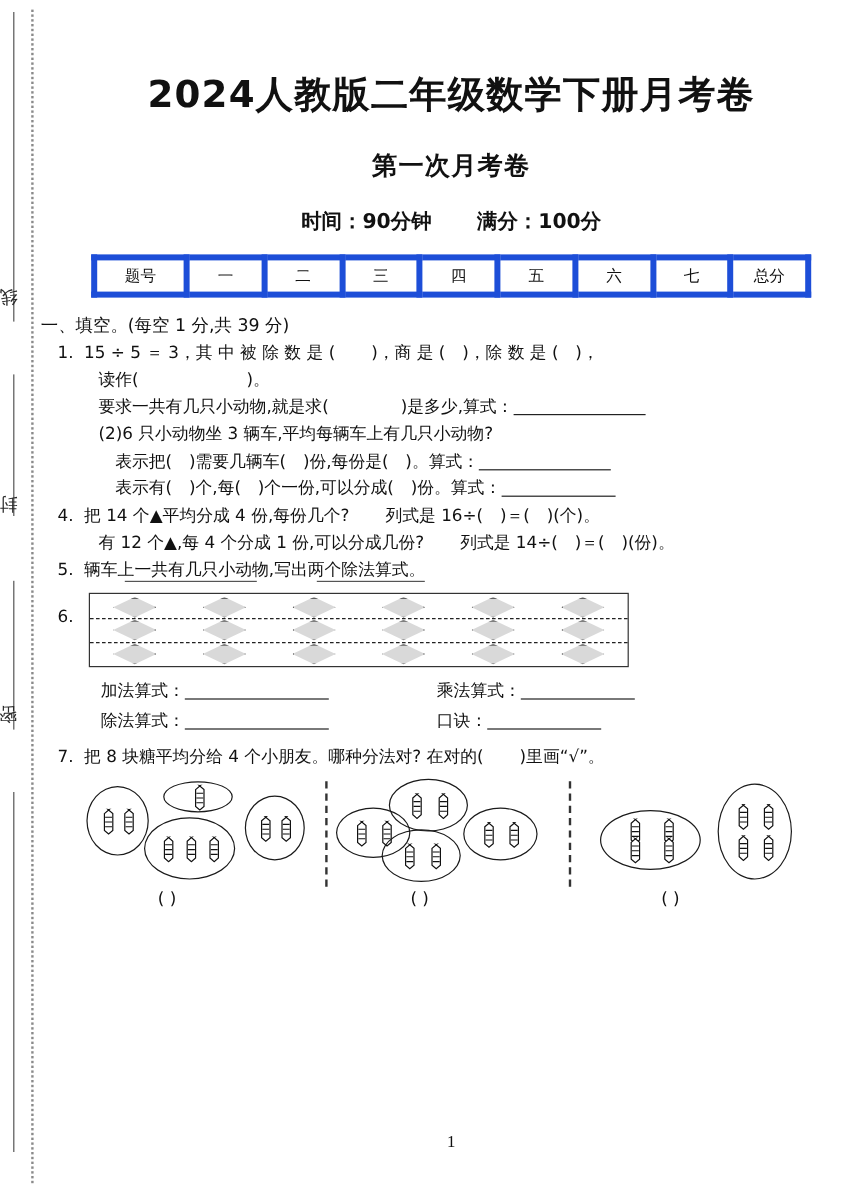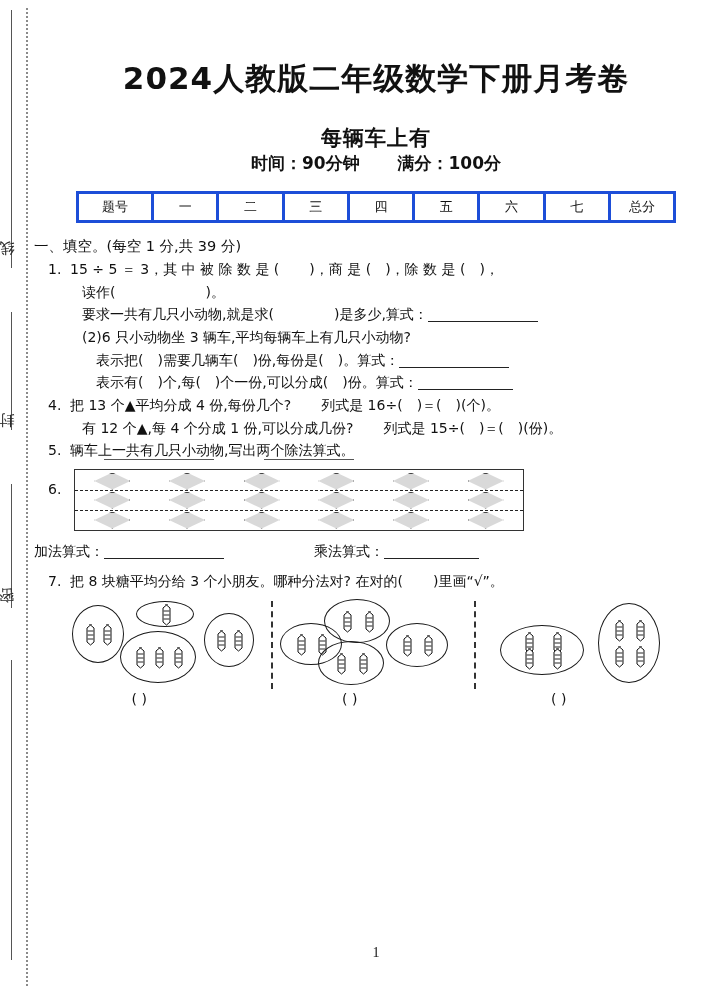--- a/index.html
+++ b/index.html
@@ -67,33 +67,34 @@
     font-size: 21px;
     font-weight: bold;
     margin-top: 24px;
     letter-spacing: 1px;
     font-family: "DejaVu Sans", sans-serif;
   }
   .title-meta {
     text-align: center;
     font-size: 17px;
     font-weight: bold;
+    margin-top: 21px;
     font-family: "DejaVu Sans", sans-serif;
   }
   .title-meta .gap { display: inline-block; width: 26px; }
 
   
   #score-table {
     margin: 16px auto 0 auto;
     border-collapse: collapse;
     width: 600px;
     table-layout: fixed;
   }
   #score-table td {
-    border: 3px solid #1d4ed8;
+    border: 5px solid #1d4ed8;
     height: 24px;
     text-align: center;
     vertical-align: middle;
     font-size: 13px;
     font-family: Liberation Sans, sans-serif;
   }
   #score-table td.hdr-col { width: 70px; }
 
   
   .section-head {
@@ -150,20 +151,21 @@
     transform: rotate(0deg);
     clip-path: polygon(50% 0%, 100% 50%, 50% 100%, 0% 50%);
   }
   .dia-top-blank {
     position: absolute;
     border-bottom: 1.7px solid #555;
     height: 0;
   }
 
   .formula-line {
+    margin-left: 50px;
     font-size: 14px;
     font-family: "DejaVu Sans", sans-serif;
     line-height: 1.8;
   }
 
   
   #candy-area {
     position: relative;
     margin-left: 20px;
     margin-top: 6px;
@@ -211,21 +213,21 @@
   <div class="seal-solid" style="top:312px;height:118px;"></div>
   <div class="seal-char" style="top:440px;">封</div>
   <div class="seal-solid" style="top:484px;height:124px;"></div>
   <div class="seal-char" style="top:616px;">密</div>
   <div class="seal-solid" style="top:660px;height:300px;"></div>
 </div>
 
 <div id="page">
 
   <div class="title-main">2024人教版二年级数学下册月考卷</div>
-  <div class="title-sub">每辆车上有</div>
+  <div class="title-sub">第一次月考卷</div>
   <div class="title-meta">
     <span>时间：90分钟</span>
     <span class="gap"></span>
     <span>满分：100分</span>
   </div>
 
   <table id="score-table">
     <tbody>
         <tr>
       <td class="hdr-col">题号</td>
@@ -252,22 +254,22 @@
     <div><span class="ind2"></span><span>要求一共有几只小动物,就是求(</span><span class="sp-lg"></span><span class="sp-lg"></span><span>)是多少,算式：</span><span class="blank-u w110"></span></div>
 
     <div><span class="ind2"></span><span>(2)6 只小动物坐 3 辆车,平均每辆车上有几只小动物?</span></div>
     <div><span class="ind2"></span><span class="sp"></span><span>表示把(</span><span class="sp"></span><span>)需要几辆车(</span><span class="sp"></span><span>)份,每份是(</span><span class="sp"></span><span>)。算式：</span><span class="blank-u w110"></span></div>
 
     <div><span class="ind2"></span><span class="sp"></span><span>表示有(</span><span class="sp"></span><span>)个,每(</span><span class="sp"></span><span>)个一份,可以分成(</span><span class="sp"></span><span>)份。算式：</span><span class="blank-u w95"></span></div>
   </div>
 
 
   <div class="q">
-    <div><span class="ind1">4.</span><span>把 13 个▲平均分成 4 份,每份几个?</span><span class="sp-lg"></span><span>列式是 16÷(</span><span class="sp"></span><span>)＝(</span><span class="sp"></span><span>)(个)。</span></div>
-    <div><span class="ind2"></span><span>有 12 个▲,每 4 个分成 1 份,可以分成几份?</span><span class="sp-lg"></span><span>列式是 15÷(</span><span class="sp"></span><span>)＝(</span><span class="sp"></span><span>)(份)。</span></div>
+    <div><span class="ind1">4.</span><span>把 14 个▲平均分成 4 份,每份几个?</span><span class="sp-lg"></span><span>列式是 16÷(</span><span class="sp"></span><span>)＝(</span><span class="sp"></span><span>)(个)。</span></div>
+    <div><span class="ind2"></span><span>有 12 个▲,每 4 个分成 1 份,可以分成几份?</span><span class="sp-lg"></span><span>列式是 14÷(</span><span class="sp"></span><span>)＝(</span><span class="sp"></span><span>)(份)。</span></div>
   </div>
 
   <div class="q">
     <span class="ind1">5.</span><span>辆车上一共有几只小动物,写出两个除法算式。</span>
   </div>
 
   <div id="q6-row" style="height:70px;">
     <div id="q6-label">6.</div>
     <div class="dia-top-blank" style="left:56px; top:-10px; width:110px;"></div>
     <div class="dia-top-blank" style="left:216px; top:-10px; width:90px;"></div>
@@ -297,23 +299,26 @@
           <span class="diamond"></span>
           <span class="diamond"></span>
           <span class="diamond"></span>
       </div>
     </div>
   </div>
 
   <div class="formula-line">
     <span>加法算式：</span><span class="blank-u w120"></span><span class="sp-lg"></span><span class="sp-lg"></span><span class="sp-lg"></span><span>乘法算式：</span><span class="blank-u w95"></span>
   </div>
+  <div class="formula-line">
+    <span>除法算式：</span><span class="blank-u w120"></span><span class="sp-lg"></span><span class="sp-lg"></span><span class="sp-lg"></span><span>口诀：</span><span class="blank-u w95"></span>
+  </div>
 
   <div class="q" style="margin-top:6px;">
-    <span class="ind1">7.</span><span>把 8 块糖平均分给 3 个小朋友。哪种分法对? 在对的(</span><span class="sp-lg"></span><span>)里画“√”。</span>
+    <span class="ind1">7.</span><span>把 8 块糖平均分给 4 个小朋友。哪种分法对? 在对的(</span><span class="sp-lg"></span><span>)里画“√”。</span>
   </div>
 
   <div id="candy-area">
       <div class="candy-group" style="left: 0px; width: 215px;">
         <div class="oval" style="left: 18px; top: 6px; width: 52px; height: 58px;">
           <div class="candy" style="left: 12.8333px; top: 18px;">
             <svg width="9" height="22" viewBox="0 0 9 22">
               <path d="M1 4 L4.5 1 L8 4 L8 18 L4.5 21 L1 18 Z" fill="#fff" stroke="#111" stroke-width="1"></path>
               <path d="M1.6 7 L7.4 7 M1.6 11 L7.4 11 M1.6 15 L7.4 15" stroke="#111" stroke-width="0.9"></path>
               <path d="M4.5 1 L2.2 -1 M4.5 1 L6.8 -1" stroke="#111" stroke-width="0.9"></path>

